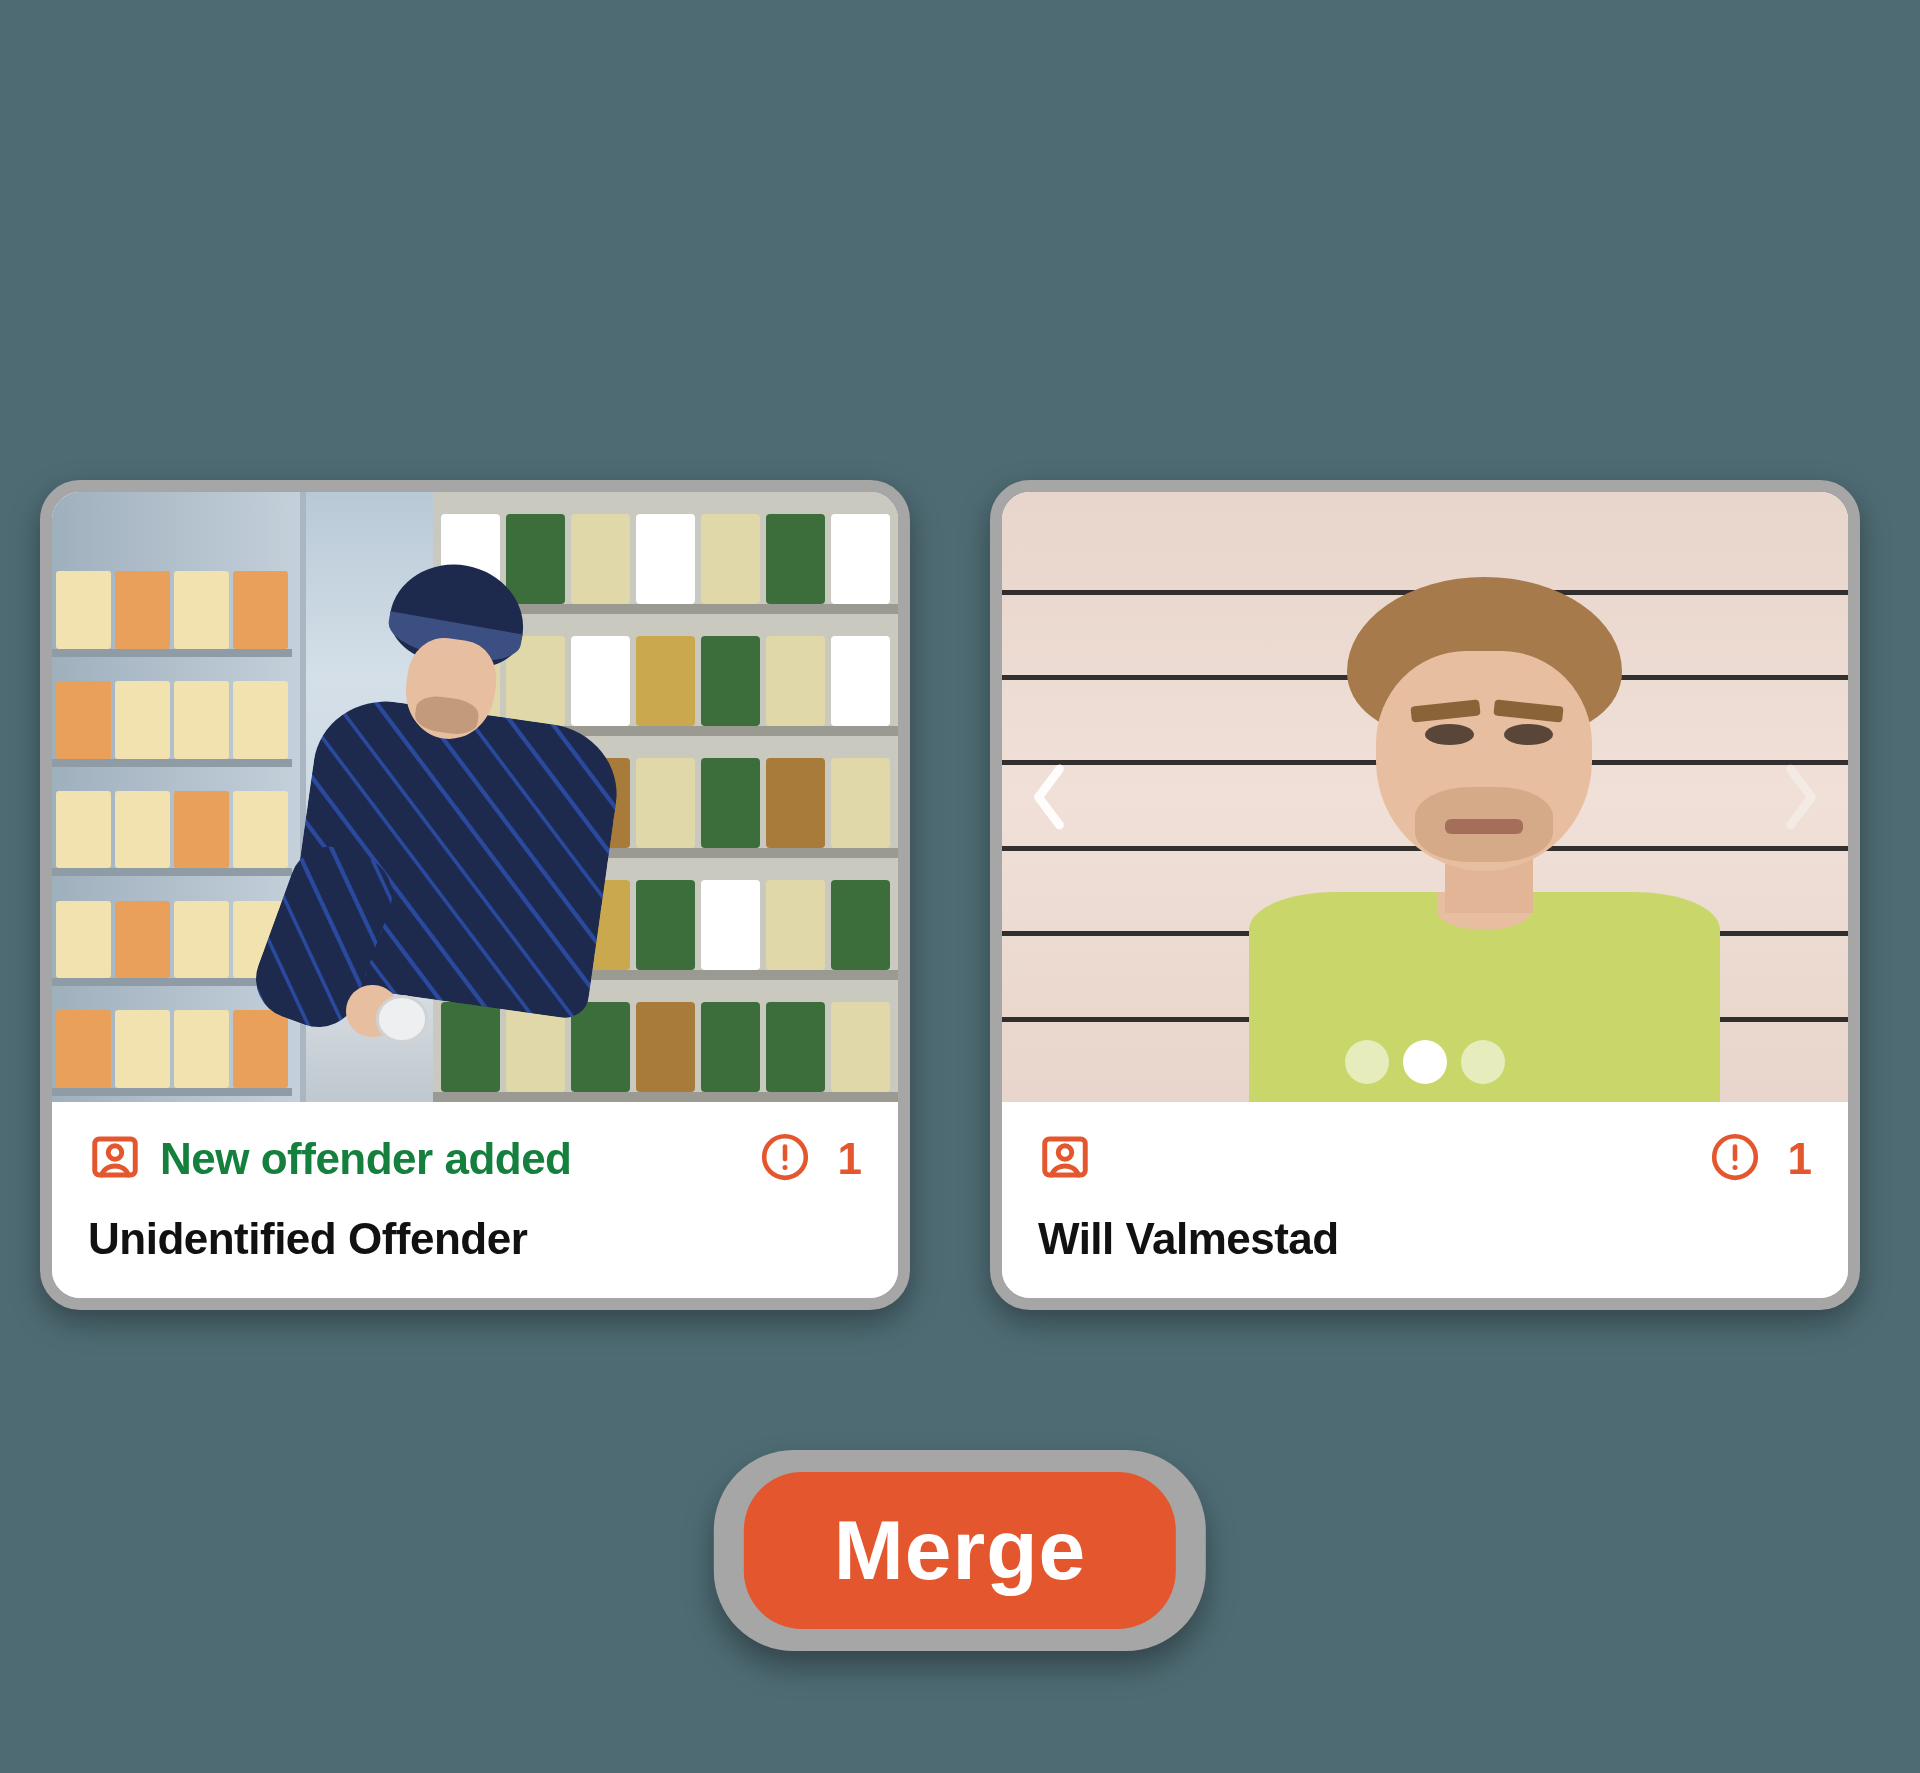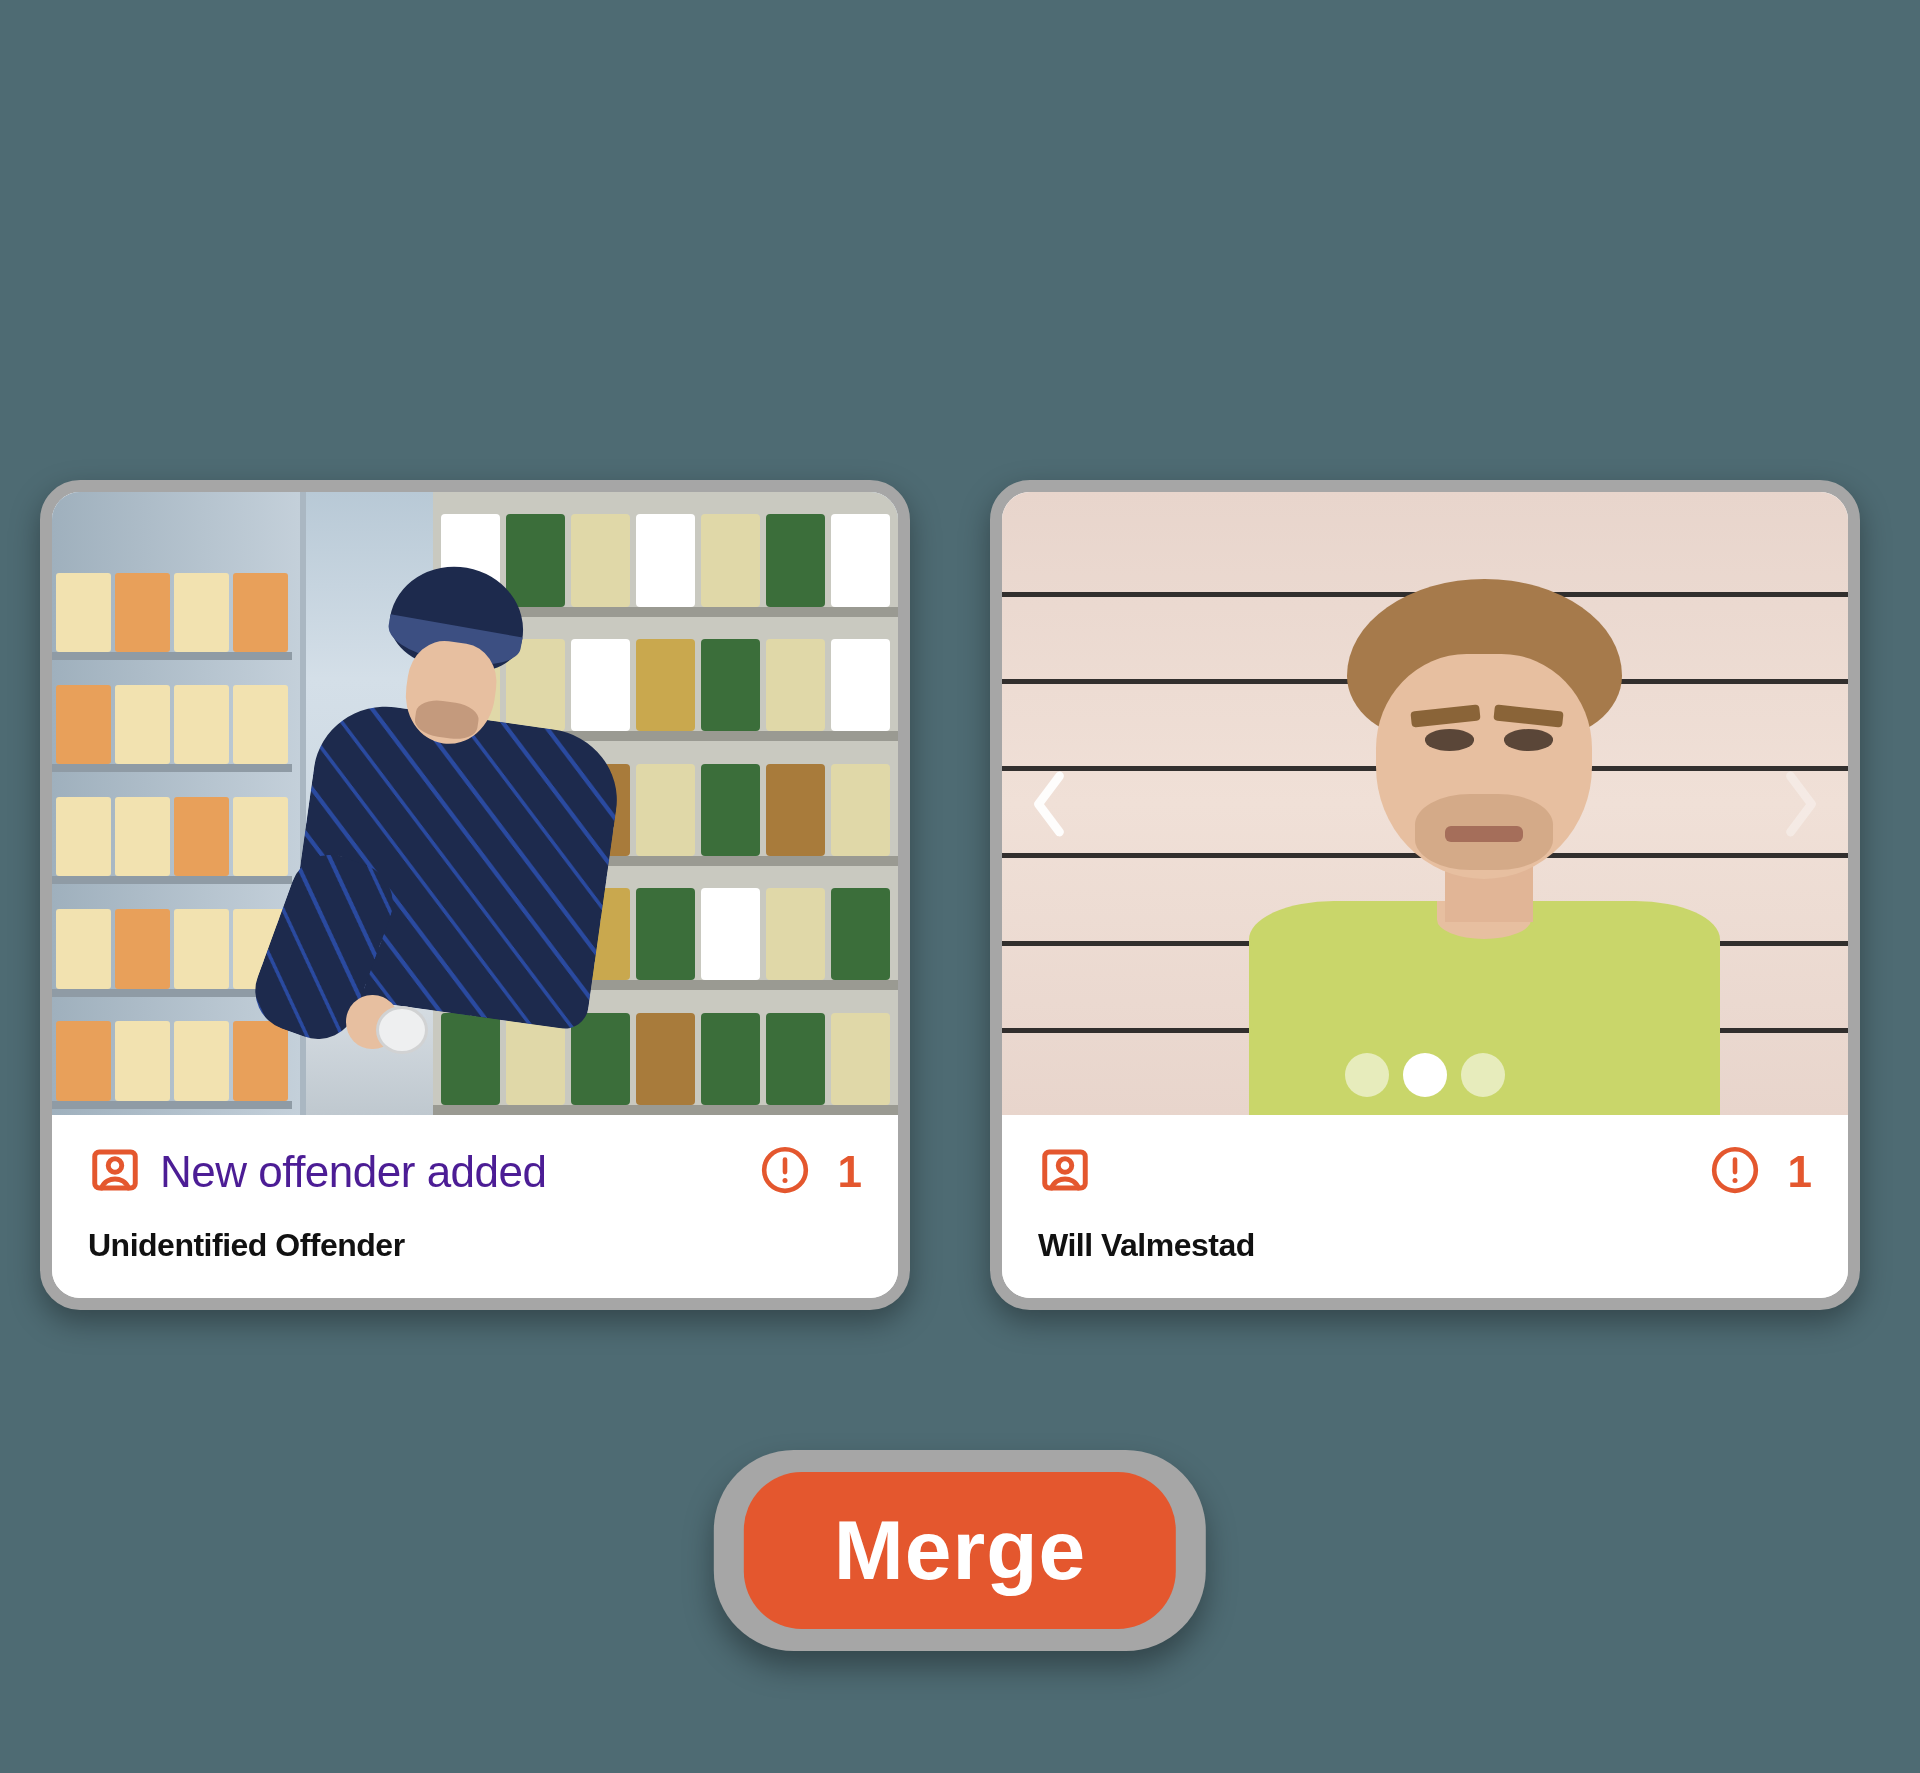--- a/index.html
+++ b/index.html
@@ -132,28 +132,28 @@
       padding: 28px 36px 34px;
     }
     .footer-row {
       display: flex;
       align-items: center;
       gap: 18px;
       margin-bottom: 26px;
     }
     .footer-row .spacer { flex: 1; }
     .status-title {
-      font-weight: 400;
+      font-weight: 700;
       font-size: 44px;
-      color: #4c1d95;
+      color: #15803d;
       letter-spacing: -0.5px;
     }
     .subtitle {
       font-weight: 900;
-      font-size: 32px;
+      font-size: 44px;
       color: #111;
       letter-spacing: -0.5px;
     }
     .icon-outline { color: #e4572e; }
     .alert-count {
       font-weight: 800;
       font-size: 44px;
       color: #e4572e;
       margin-left: 10px;
     }

